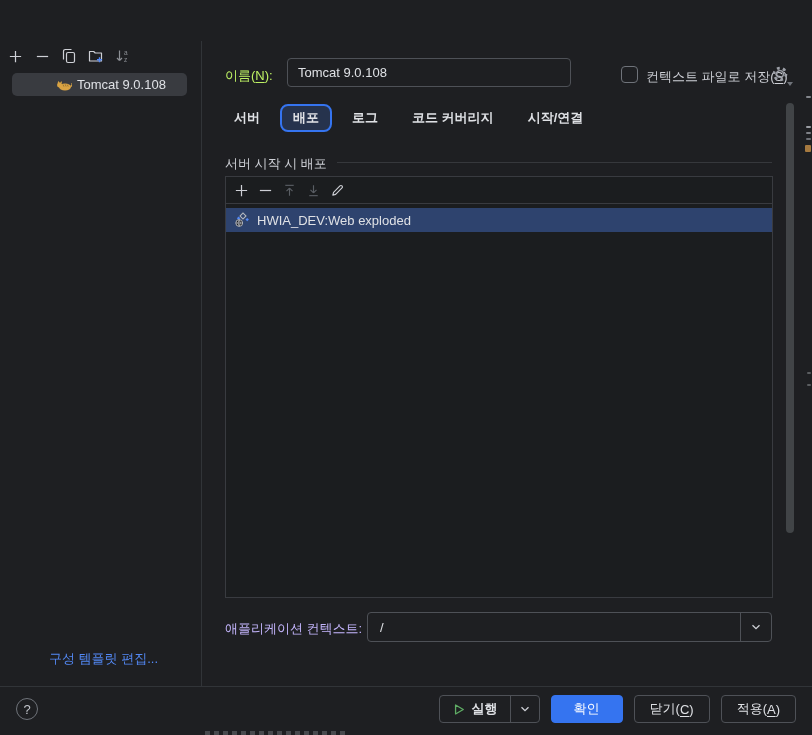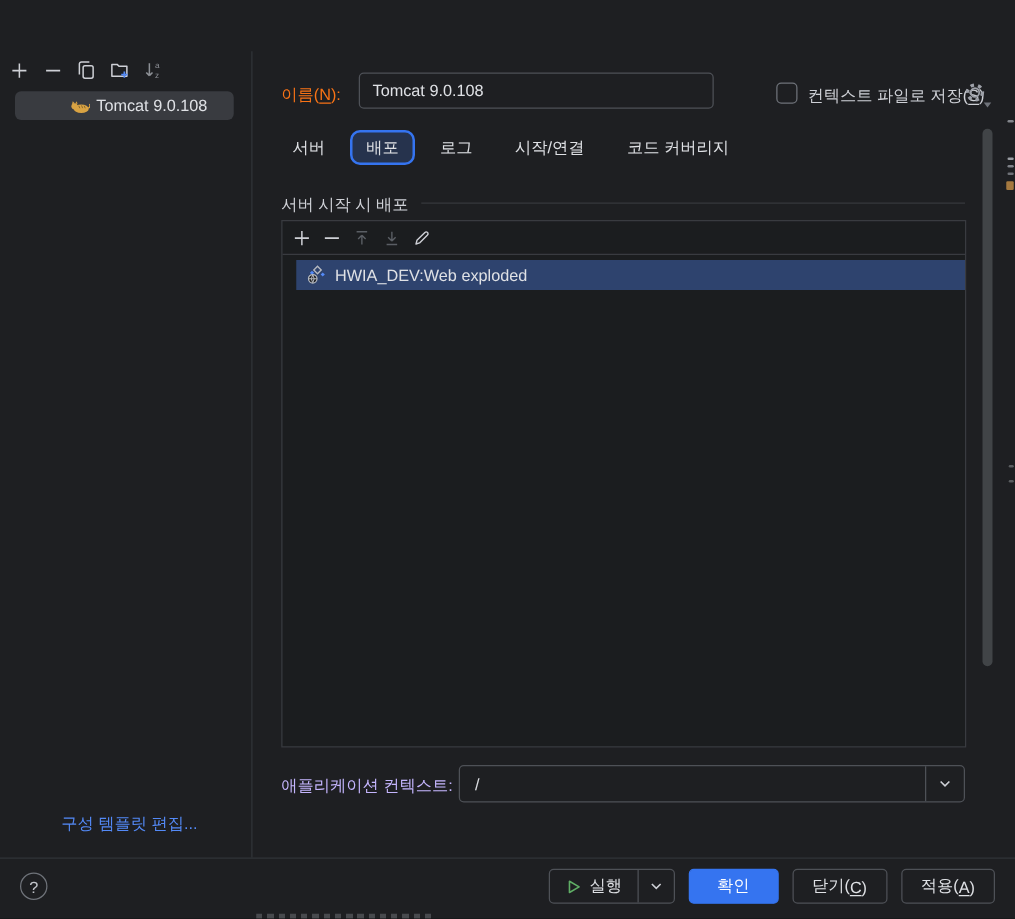--- a/index.html
+++ b/index.html
@@ -18,49 +18,49 @@
 
   
   .sidebar { position:absolute; left:0; top:41px; width:202px; height:645px; border-right:1px solid #313438; }
   .side-toolbar { display:flex; align-items:center; gap:11px; padding:7px 0 7px 7px; }
   .tool-ic { width:16px; height:16px; display:flex; align-items:center; justify-content:center; cursor:pointer; }
   .tree-group { display:flex; align-items:center; gap:5px; padding:6px 0 4px 12px; font-weight:bold; color:#dfe1e5; cursor:pointer; }
   .tree-item { margin:2px 14px 0 12px; height:23px; border-radius:5px; background:#393b40; display:flex; align-items:center; padding-left:44px; gap:5px; cursor:pointer; }
   .edit-templates { position:absolute; left:9px; bottom:18px; color:#548af7; cursor:pointer;margin-left:40px; }
 
   
-  .name-label { position:absolute; left:225px; top:67px; color:#f97316; }
+  .name-label { position:absolute; left:225px; top:67px; color:#bef264; }
   .name-input { position:absolute; left:287px; top:58px; width:284px; height:29px; background:transparent; border:1px solid #4e5157; border-radius:4px; color:#dfe1e5; padding:0 10px; font-family:inherit; font-size:13px; outline:none; }
   .store-check { position:absolute; left:621px; top:66px; width:17px; height:17px; border:1.5px solid #6f737a; border-radius:4px; cursor:pointer; }
   .store-label { position:absolute; left:646px; top:68px; color:#ced0d6; cursor:pointer; white-space:nowrap; }
   .gear-wrap { position:absolute; left:771px; top:65px; width:20px; height:20px; cursor:pointer; }
   .gear-caret { position:absolute; right:-2px; bottom:-1px; width:0; height:0; border-left:3px solid transparent; border-right:3px solid transparent; border-top:4px solid #6f737a; }
 
-  .tabs { position:absolute; left:217px; top:103px; height:30px; display:flex; align-items:center; }
+  .tabs { position:absolute; left:217px; top:103px; height:30px; display:flex; align-items:center;font-weight:bold; }
   .tab { padding:5px 12px; margin:0 3px; color:#dfe1e5; cursor:pointer; border-radius:8px; border:2px solid transparent; }
   .tab.selected { background:#26334d; border-color:#3574f0; padding:3px 11px; }
 
   .section-title { position:absolute; left:225px; top:155px; color:#ced0d6; white-space:nowrap; }
   .section-rule { position:absolute; left:337px; top:162px; width:435px; height:1px; background:#36383c; }
 
   .panel { position:absolute; left:225px; top:176px; width:548px; height:422px; border:1px solid #393b40; background:#1b1d1f; }
   .panel-toolbar { height:27px; border-bottom:1px solid #393b40; display:flex; align-items:center; gap:8px; padding:0 7px; }
-  .deploy-row { margin-top:4px; height:24px; background:#2e436e; display:flex; align-items:center; gap:7px; padding:0 8px; color:#dfe1e5; cursor:pointer;margin-left:11px; }
+  .deploy-row { margin-top:4px; height:24px; background:#2e436e; display:flex; align-items:center; gap:7px; padding:0 8px; color:#dfe1e5; cursor:pointer; }
 
   .ctx-label { position:absolute; left:225px; top:620px; color:#c4b5fd; white-space:nowrap; }
   .combo { position:absolute; left:367px; top:612px; width:405px; height:30px; border:1px solid #4e5157; border-radius:4px; display:flex; align-items:stretch; cursor:pointer; }
   .combo-value { flex:1; display:flex; align-items:center; padding:0 12px; color:#dfe1e5; }
   .combo-btn { width:31px; border-left:1px solid #4e5157; display:flex; align-items:center; justify-content:center; }
 
   
   .footer-sep { position:absolute; left:0; top:686px; width:812px; height:1px; background:#313438; }
   .help-btn { position:absolute; left:16px; top:698px; width:22px; height:22px; border:1.5px solid #6f737a; border-radius:50%; color:#c2c5cb; display:flex; align-items:center; justify-content:center; font-size:13px; cursor:pointer; }
   .buttons { position:absolute; right:16px; top:695px; display:flex; gap:11px; height:28px; }
   .btn { height:28px; border:1px solid #4e5157; border-radius:4px; background:transparent; color:#dfe1e5; display:flex; align-items:center; justify-content:center; padding:0 15px; font-family:inherit; font-size:13px; cursor:pointer; white-space:nowrap; }
-  .btn-run { padding:0; }
+  .btn-run { padding:0;font-weight:bold; }
   .btn-run .run-main { display:flex; align-items:center; gap:7px; padding:0 12px 0 13px; }
   .btn-run .run-divider { width:1px; align-self:stretch; background:#4e5157; }
   .btn-run .run-caret { width:28px; display:flex; align-items:center; justify-content:center; }
   .btn-primary { background:#3574f0; border-color:#3574f0; color:#ffffff; padding:0 22px; font-weight:normal; }
 
   
   .scroll-thumb { position:absolute; left:786px; top:103px; width:8px; height:430px; border-radius:4px; background:#414447; cursor:pointer; }
   .stripe-mark { position:absolute; border-radius:1px; }
   .clipped-text { position:absolute; left:205px; bottom:0; width:142px; height:4px; opacity:.55;
     background:repeating-linear-gradient(90deg,#6a6d72 0 5px,transparent 5px 9px); }
@@ -135,22 +135,22 @@
         <circle cx="8" cy="8" r="5.3" stroke="#9da0a8" stroke-width="2.4" stroke-dasharray="2.5 2.9"></circle>
         <circle cx="8" cy="8" r="3" stroke="#9da0a8" stroke-width="1.3"></circle>
       </svg>
     <div class="gear-caret"></div>
   </div>
 
   <div class="tabs">
     <div class="tab">서버</div>
     <div class="tab selected">배포</div>
     <div class="tab">로그</div>
+    <div class="tab">코드 커버리지</div>
     <div class="tab">시작/연결</div>
-    <div class="tab">코드 커버리지</div>
   </div>
 
   <div class="section-title">서버 시작 시 배포</div>
   <div class="section-rule"></div>
 
   <div class="panel">
     <div class="panel-toolbar">
       <span class="tool-ic">
         <svg width="15" height="15" viewBox="0 0 16 16">
             <path d="M8 2v12M2 8h12" stroke="#ced0d6" stroke-width="1.3"></path>

